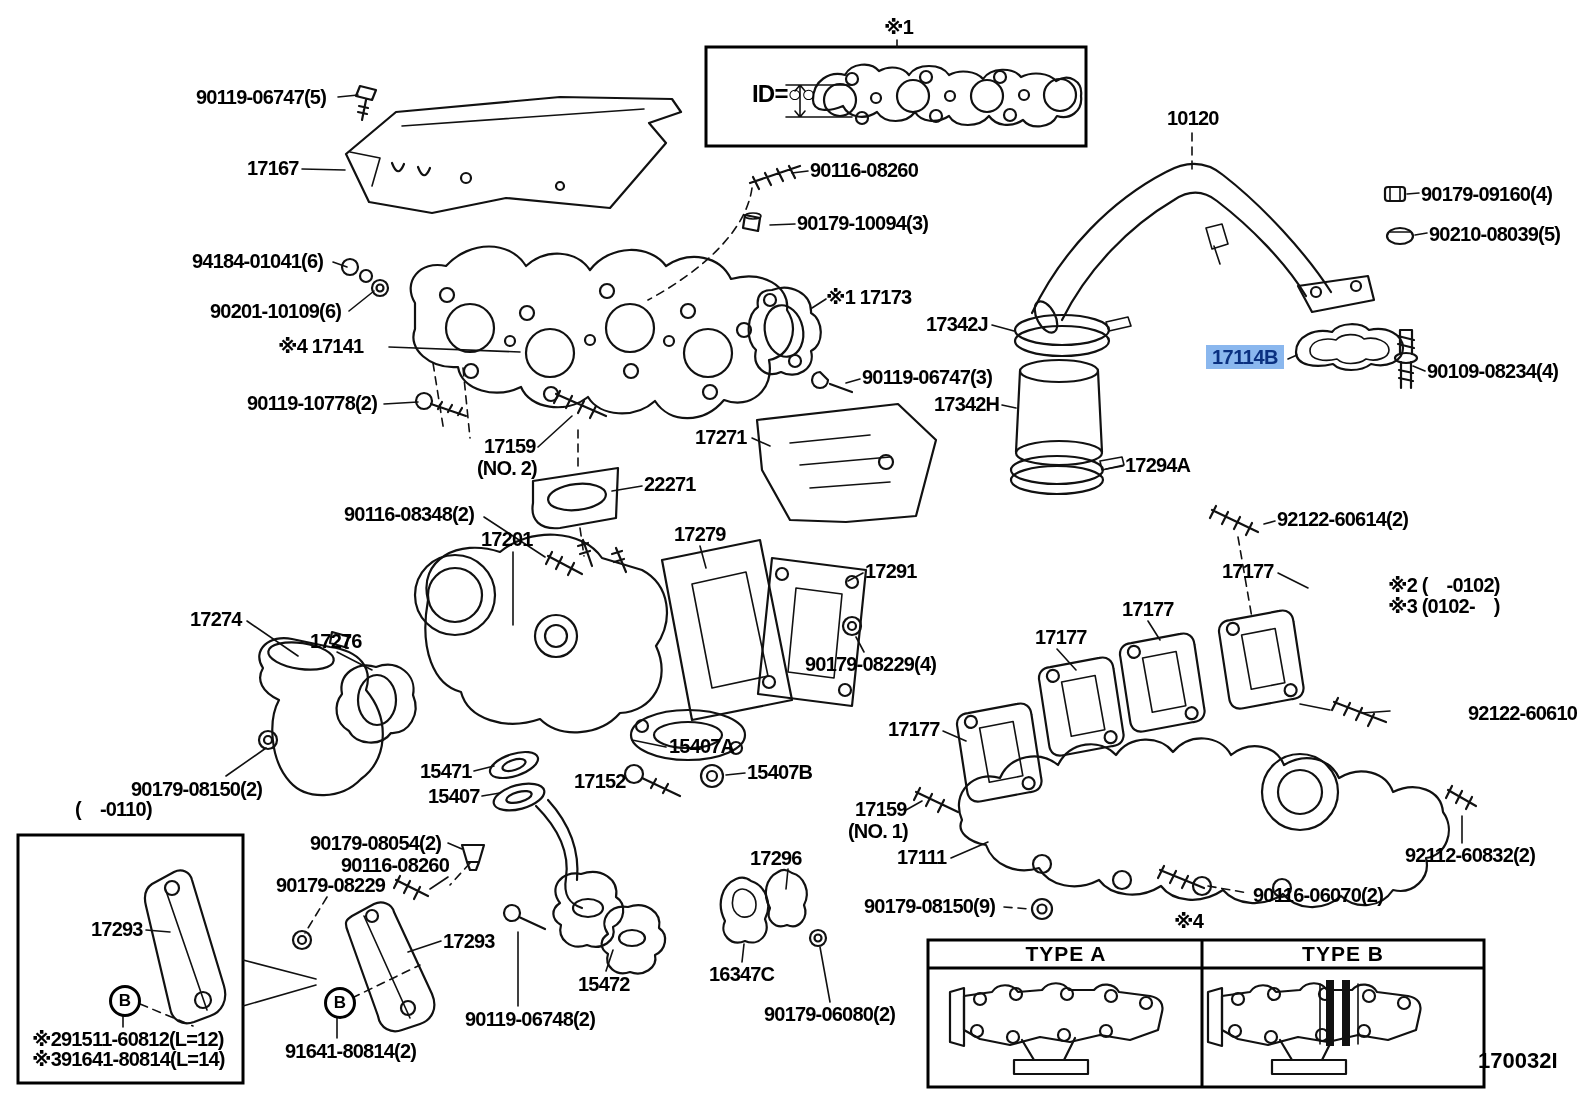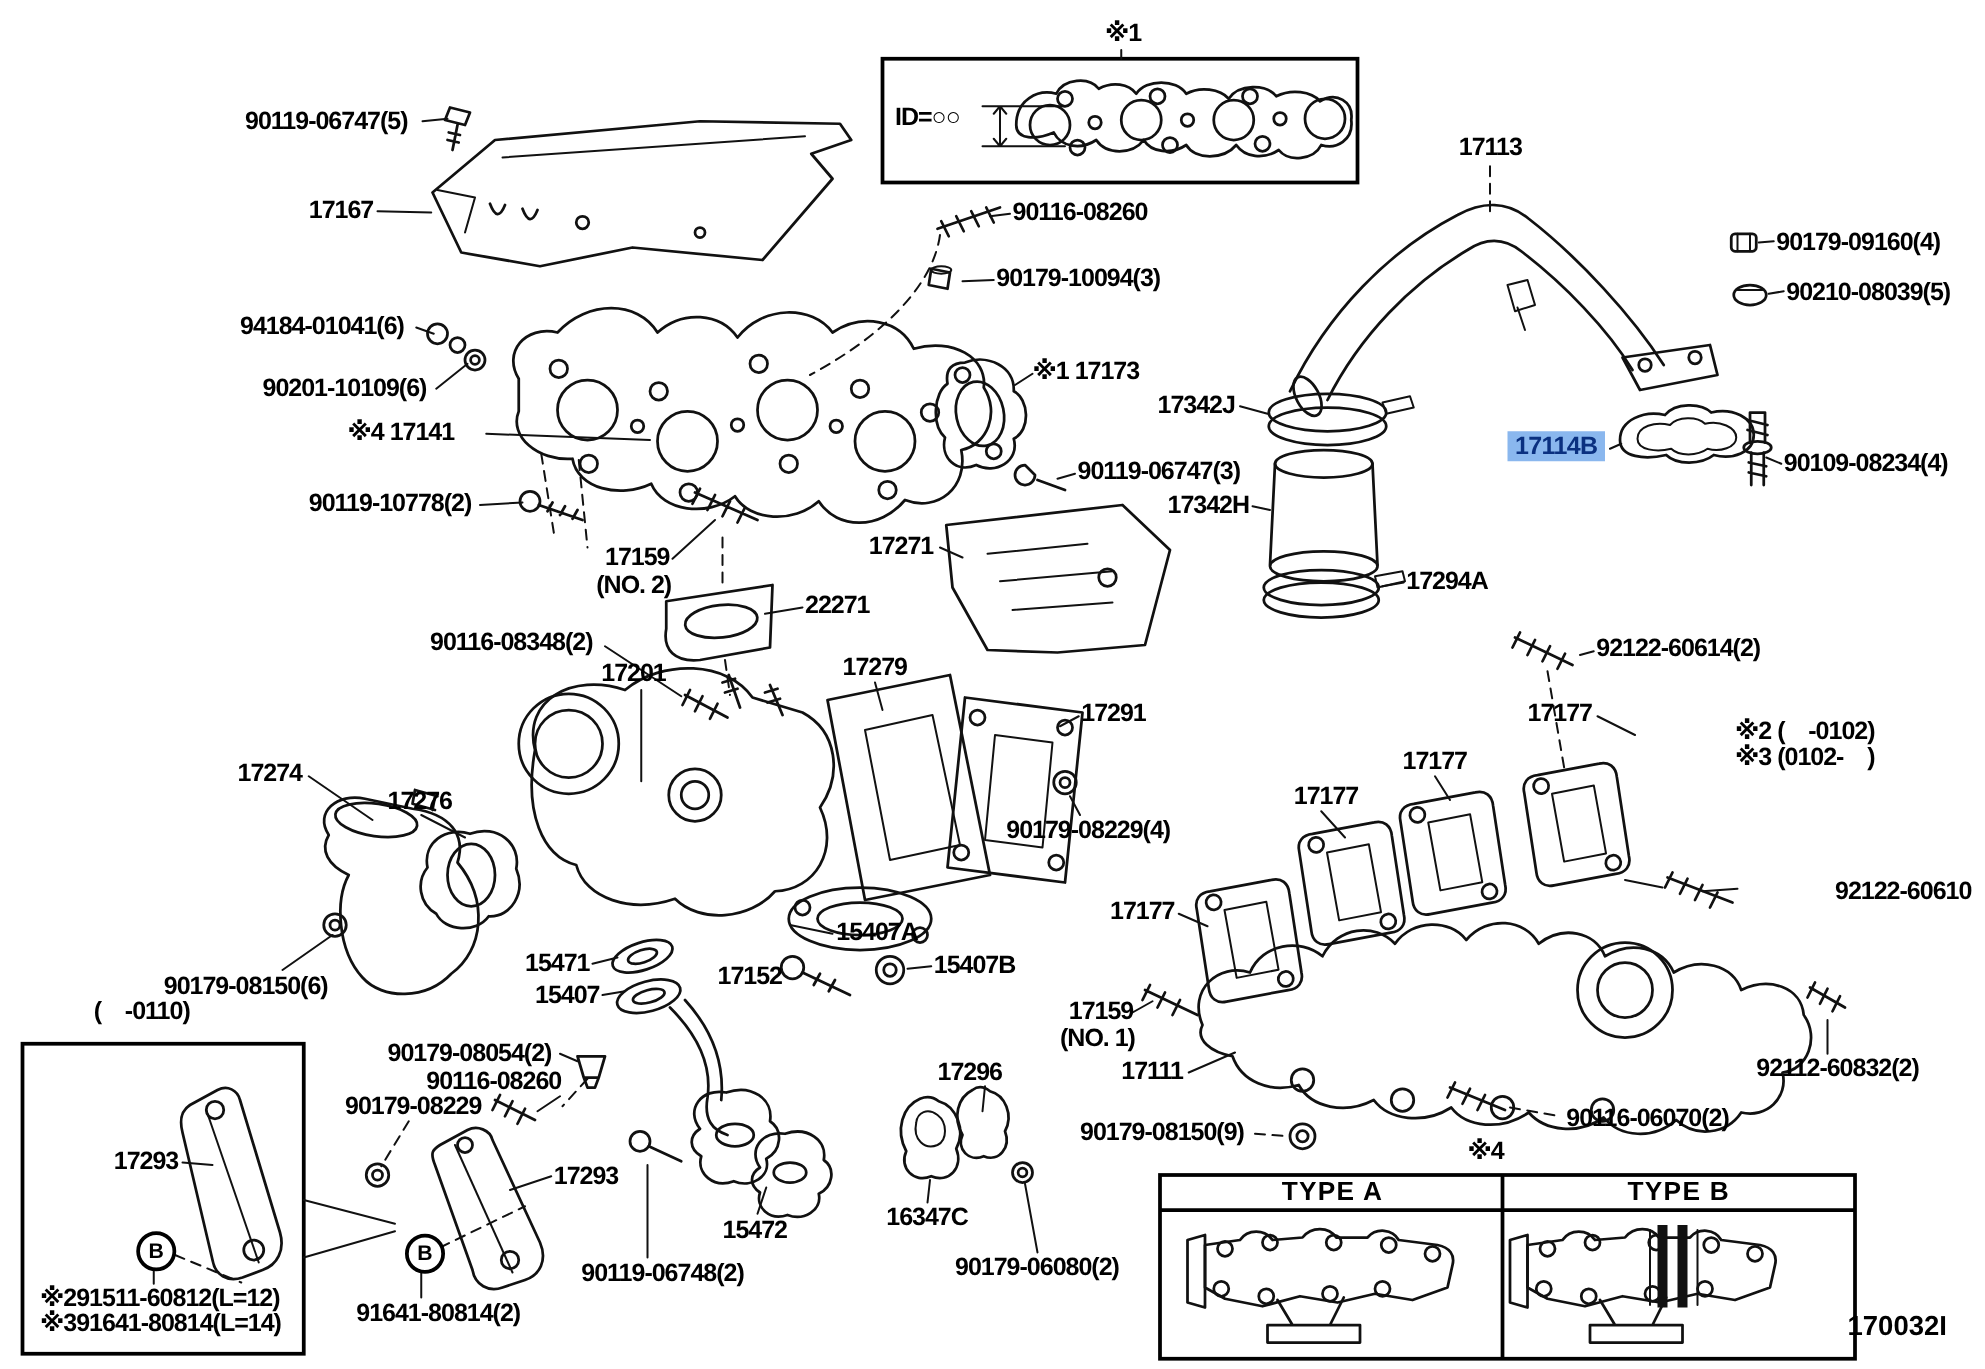--- a/index.html
+++ b/index.html
@@ -1,21 +1,21 @@
 <!DOCTYPE html>
 <html><head>
 <meta charset="utf-8">
 <style>
   html,body{margin:0;padding:0;background:#fff;}
   #stage{position:relative;width:1588px;height:1095px;background:#fff;overflow:hidden;
          font-family:"Liberation Sans","DejaVu Sans",sans-serif;}
   #art{position:absolute;left:0;top:0;}
   .lbl{position:absolute;font-weight:700;font-size:20px;line-height:22px;color:#000;
        letter-spacing:-0.8px;white-space:pre;}
-  .sm{font-size:20px;}
+  .sm{font-size:24px;margin-left:36px;}
   .hl{background:#8ab7ee;color:#0a3080;padding:1px 6px;letter-spacing:-0.5px;}
   .bcirc{position:absolute;width:26px;height:26px;border:3px solid #000;border-radius:50%;
          text-align:center;font-weight:700;font-size:17px;line-height:26px;color:#000;background:#fff;}
   .hdr{position:absolute;text-align:center;font-weight:700;font-size:21px;letter-spacing:1px;color:#000;}
   .fig{font-size:22px;letter-spacing:0;}
   svg .s{fill:none;stroke:#111;stroke-width:2.2;stroke-linecap:round;stroke-linejoin:round;}
   svg .t{fill:none;stroke:#111;stroke-width:1.6;stroke-linecap:round;stroke-linejoin:round;}
   svg .d{stroke-dasharray:8 6;}
   svg .bx{fill:none;stroke:#000;stroke-width:3;}
   svg .fl{fill:#111;stroke:none;}
@@ -272,21 +272,21 @@
 <div class="lbl" style="left:247px;top:157px">17167</div>
 <div class="lbl" style="left:884px;top:16px">※1</div>
 <div class="lbl sm" style="left:716px;top:83px">ID=○○</div>
 <div class="lbl" style="left:810px;top:159px">90116-08260</div>
 <div class="lbl" style="left:797px;top:212px">90179-10094(3)</div>
 <div class="lbl" style="left:192px;top:250px">94184-01041(6)</div>
 <div class="lbl" style="left:210px;top:300px">90201-10109(6)</div>
 <div class="lbl" style="left:278px;top:335px">※4 17141</div>
 <div class="lbl" style="left:247px;top:392px">90119-10778(2)</div>
 <div class="lbl" style="left:826px;top:286px">※1 17173</div>
-<div class="lbl" style="left:1167px;top:107px">17113</div>
+<div class="lbl" style="left:1167px;top:107px">10120</div>
 <div class="lbl" style="left:1421px;top:183px">90179-09160(4)</div>
 <div class="lbl" style="left:1429px;top:223px">90210-08039(5)</div>
 <div class="lbl" style="left:926px;top:313px">17342J</div>
 <div class="lbl hl" style="left:1206px;top:345px">17114B</div>
 <div class="lbl" style="left:1427px;top:360px">90109-08234(4)</div>
 <div class="lbl" style="left:862px;top:366px">90119-06747(3)</div>
 <div class="lbl" style="left:934px;top:393px">17342H</div>
 <div class="lbl" style="left:1125px;top:454px">17294A</div>
 <div class="lbl" style="left:695px;top:426px">17271</div>
 <div class="lbl" style="left:484px;top:435px">17159</div>
@@ -301,21 +301,21 @@
 <div class="lbl" style="left:1388px;top:574px">※2 (    -0102)</div>
 <div class="lbl" style="left:1388px;top:595px">※3 (0102-    )</div>
 <div class="lbl" style="left:1122px;top:598px">17177</div>
 <div class="lbl" style="left:190px;top:608px">17274</div>
 <div class="lbl" style="left:310px;top:630px">17276</div>
 <div class="lbl" style="left:805px;top:653px">90179-08229(4)</div>
 <div class="lbl" style="left:1035px;top:626px">17177</div>
 <div class="lbl" style="left:1468px;top:702px">92122-60610</div>
 <div class="lbl" style="left:888px;top:718px">17177</div>
 <div class="lbl" style="left:669px;top:735px">15407A</div>
-<div class="lbl" style="left:131px;top:778px">90179-08150(6)</div>
+<div class="lbl" style="left:131px;top:778px">90179-08150(2)</div>
 <div class="lbl" style="left:75px;top:798px">(    -0110)</div>
 <div class="lbl" style="left:420px;top:760px">15471</div>
 <div class="lbl" style="left:428px;top:785px">15407</div>
 <div class="lbl" style="left:574px;top:770px">17152</div>
 <div class="lbl" style="left:747px;top:761px">15407B</div>
 <div class="lbl" style="left:91px;top:918px">17293</div>
 <div class="bcirc" style="left:109px;top:985px">B</div>
 <div class="lbl" style="left:32px;top:1028px">※291511-60812(L=12)</div>
 <div class="lbl" style="left:32px;top:1048px">※391641-80814(L=14)</div>
 <div class="lbl" style="left:310px;top:832px">90179-08054(2)</div>

